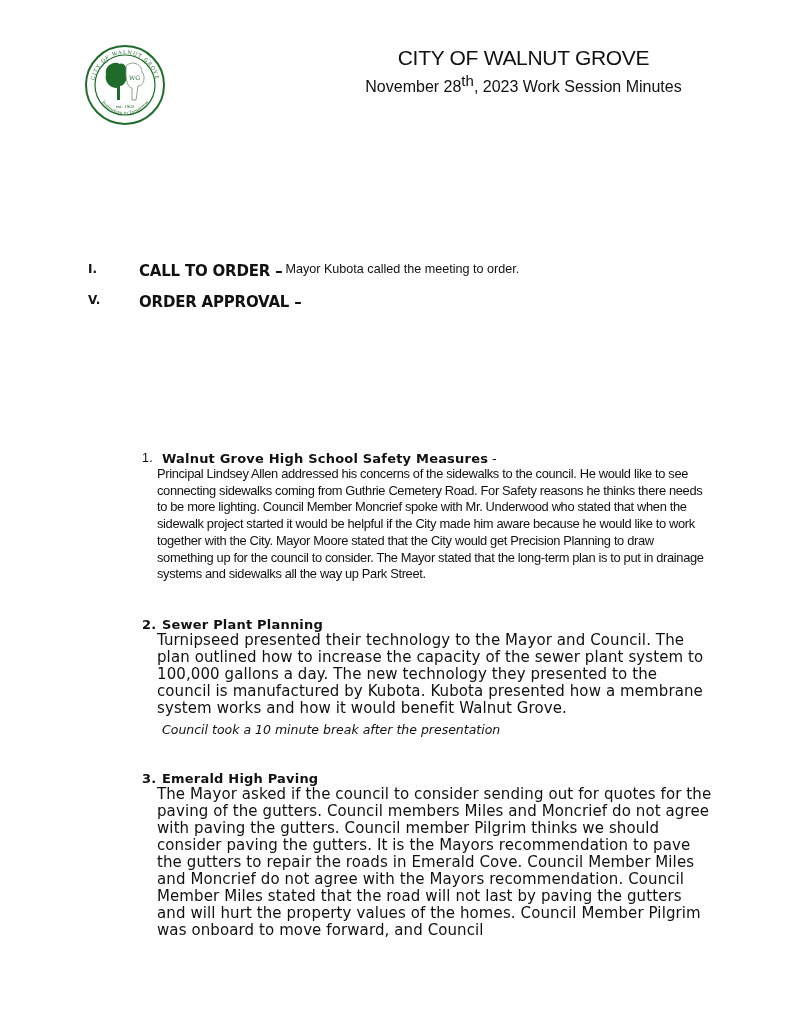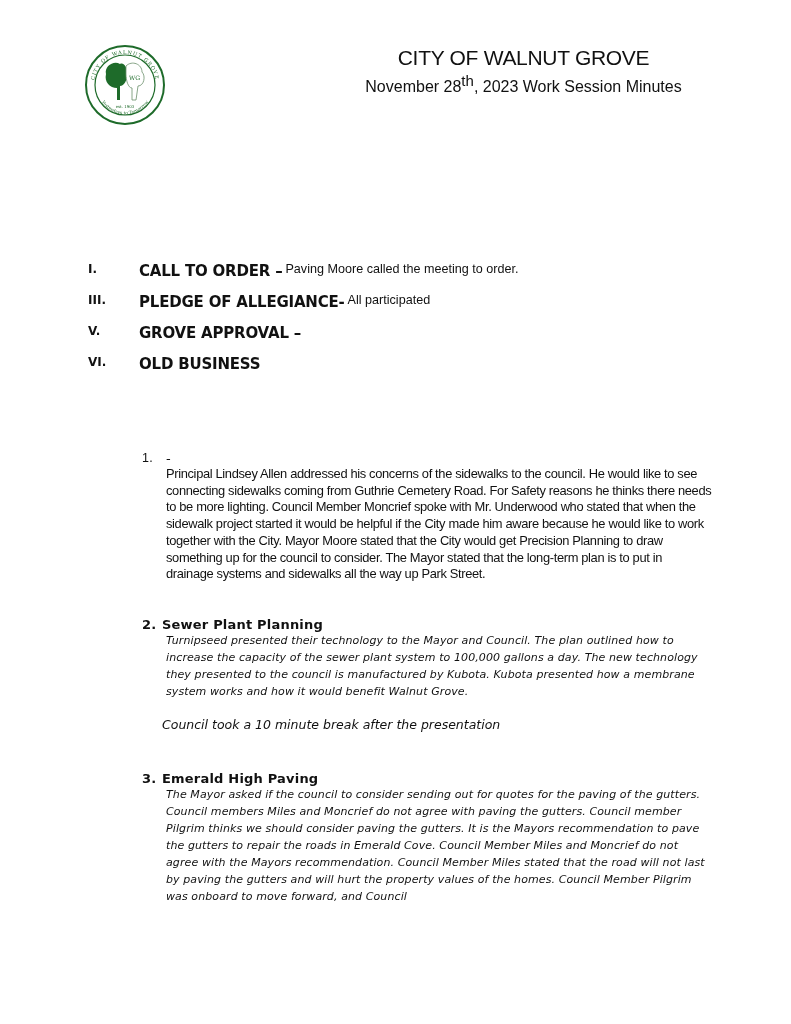--- a/index.html
+++ b/index.html
@@ -10,26 +10,26 @@
   .hdr-sub { top: 72px; left: 128px; font-size: 16px; }
   .hdr-sub sup { font-size: 15px; vertical-align: 6px; }
   .outline { position: absolute; left: 88px; top: 262px; width: 650px; }
   .oi { height: 31px; display: flex; font-family: "Liberation Sans", sans-serif; font-size: 12.6px; align-items: flex-start; }
   .oi .num { width: 51px; font-family: "DejaVu Sans", sans-serif; font-weight: bold; font-size: 12px; }
   .oi .head { font-family: "DejaVu Sans", sans-serif; font-weight: bold; font-size: 15px; letter-spacing: -0.2px; }
   .oi .txt { margin-left: 3px; }
   .sub { position: absolute; left: 142px; width: 570px; }
   .sub .sh { display: flex; font-family: "DejaVu Sans", sans-serif; font-weight: bold; font-size: 13px; letter-spacing: 0.2px; }
   .sub .sh .n { width: 20px; }
-  .sub .sb { margin-left: 24px; font-size: 12.6px; line-height: 17px; }
+  .sub .sb { margin-left: 15px; font-size: 12.6px; line-height: 17px; }
   .s1 .sh .n { font-weight: normal; font-family: "Liberation Sans", sans-serif; font-size: 12.5px; }
   .s1 .sh .dash { font-weight: normal; margin-left: 4px; }
   .s1 .sb { font-family: "Liberation Sans", sans-serif; font-size: 12.9px; letter-spacing: -0.35px; line-height: 16.7px; }
-  .s2 .sb, .s3 .sb { font-family: "DejaVu Sans", sans-serif; font-size: 11px; line-height: 17px; letter-spacing: 0.1px; font-style: italic; }
-  .note { font-style: italic; font-family: "DejaVu Sans", sans-serif; font-size: 12.5px; margin-left: 20px; margin-top: 17px; }
+  .s2 .sb, .s3 .sb { font-family: "DejaVu Sans", sans-serif; font-size: 15px; line-height: 17px; letter-spacing: 0.1px; }
+  .note { font-style: italic; font-family: "DejaVu Sans", sans-serif; font-size: 12.5px; margin-left: 20px; margin-top: 5px; }
 </style>
 </head>
 <body>
 
 <div class="logo">
   <svg width="82" height="82" viewBox="0 0 82 82">
     <circle cx="41" cy="41" r="39" fill="#fff" stroke="#1e6b2a" stroke-width="2"></circle>
     <circle cx="41" cy="41" r="30" fill="#fff" stroke="#1e6b2a" stroke-width="1.2"></circle>
     <path d="M22 30 C20 22 30 16 36 20 C40 18 44 24 42 30 C44 36 40 42 36 42 L36 56 L33 56 L33 44 C26 44 20 38 22 30 Z" fill="#1e6b2a"></path>
     <path d="M42 22 C48 16 58 20 58 28 C62 32 60 42 54 42 L52 56 L48 56 L48 44 C44 44 42 36 42 30 Z" fill="#fff" stroke="#6b8f6b" stroke-width="0.8"></path>
@@ -42,40 +42,32 @@
   </svg>
 </div>
 
 <div class="hdr hdr-title">CITY OF WALNUT GROVE</div>
 <div class="hdr hdr-sub"><span>November 28</span><sup>th</sup><span>, 2023 Work Session Minutes</span></div>
 
 <div class="outline">
   <div class="oi">
     <span class="num">I.</span>
     <span class="head">CALL TO ORDER –</span>
-    <span class="txt">Paving Moore called the meeting to order.</span>
-  </div>
-  <div class="oi">
-    <span class="num">III.</span>
-    <span class="head">PLEDGE OF ALLEGIANCE-</span>
-    <span class="txt">All participated</span>
+    <span class="txt">Mayor Kubota called the meeting to order.</span>
   </div>
   <div class="oi">
     <span class="num">V.</span>
-    <span class="head">GROVE APPROVAL –</span>
-  </div>
-  <div class="oi">
-    <span class="num">VI.</span>
-    <span class="head">OLD BUSINESS</span>
+    <span class="head">ORDER APPROVAL –</span>
   </div>
 </div>
 
 <div class="sub s1" style="top:451px;">
   <div class="sh">
     <span class="n">1.</span>
+    <span>Walnut Grove High School Safety Measures</span>
     <span class="dash">-</span>
   </div>
   <div class="sb">Principal Lindsey Allen addressed his concerns of the sidewalks to the council. He would like to see connecting sidewalks coming from Guthrie Cemetery Road. For Safety reasons he thinks there needs to be more lighting. Council Member Moncrief spoke with Mr. Underwood who stated that when the sidewalk project started it would be helpful if the City made him aware because he would like to work together with the City. Mayor Moore stated that the City would get Precision Planning to draw something up for the council to consider. The Mayor stated that the long-term plan is to put in drainage systems and sidewalks all the way up Park Street.</div>
 </div>
 
 <div class="sub s2" style="top:617px;">
   <div class="sh">
     <span class="n">2.</span>
     <span>Sewer Plant Planning</span>
   </div>

